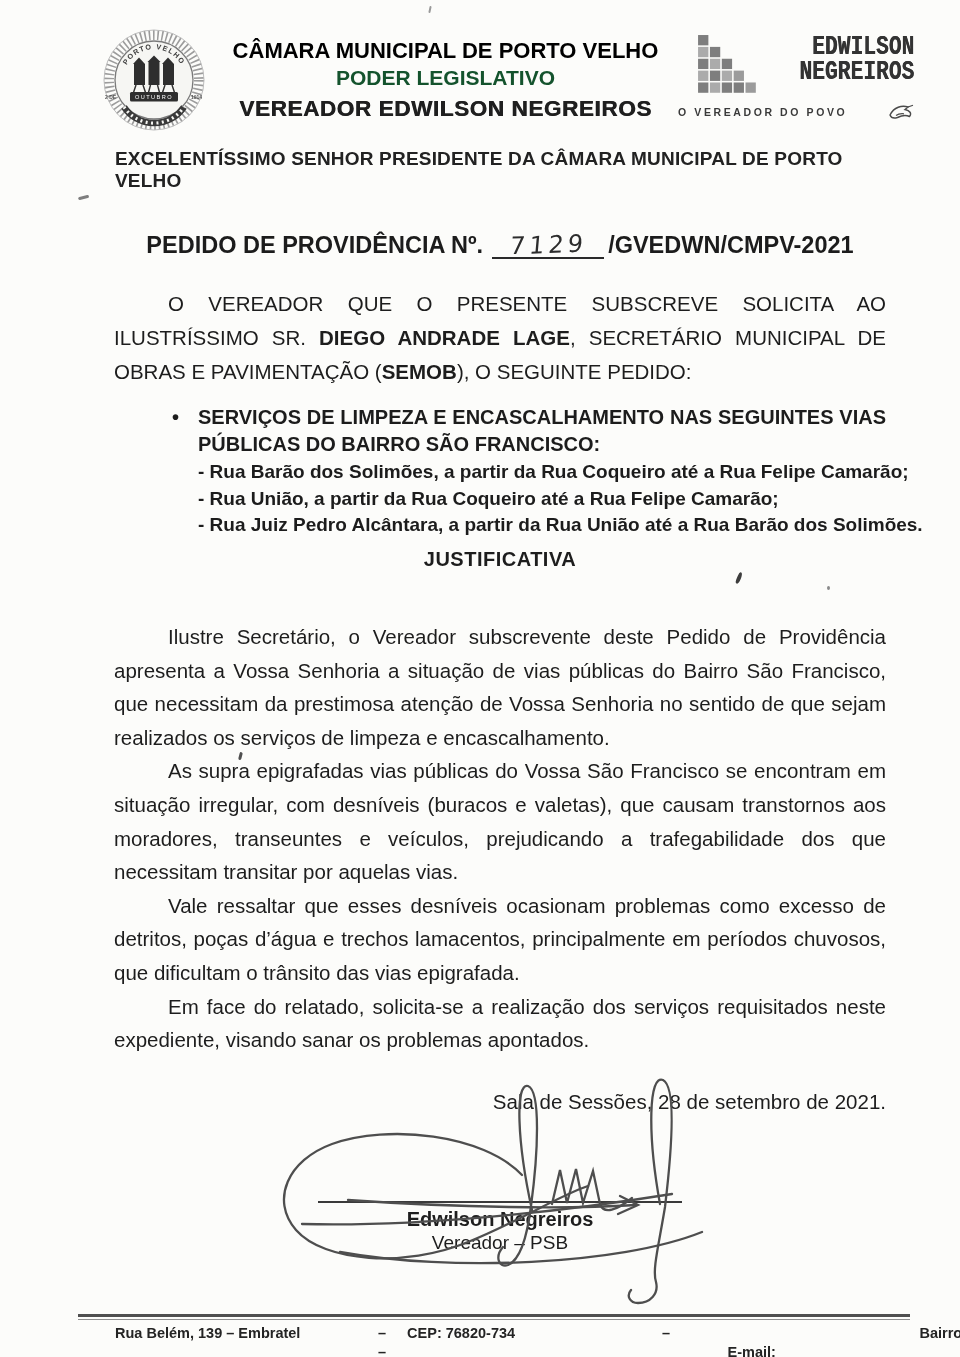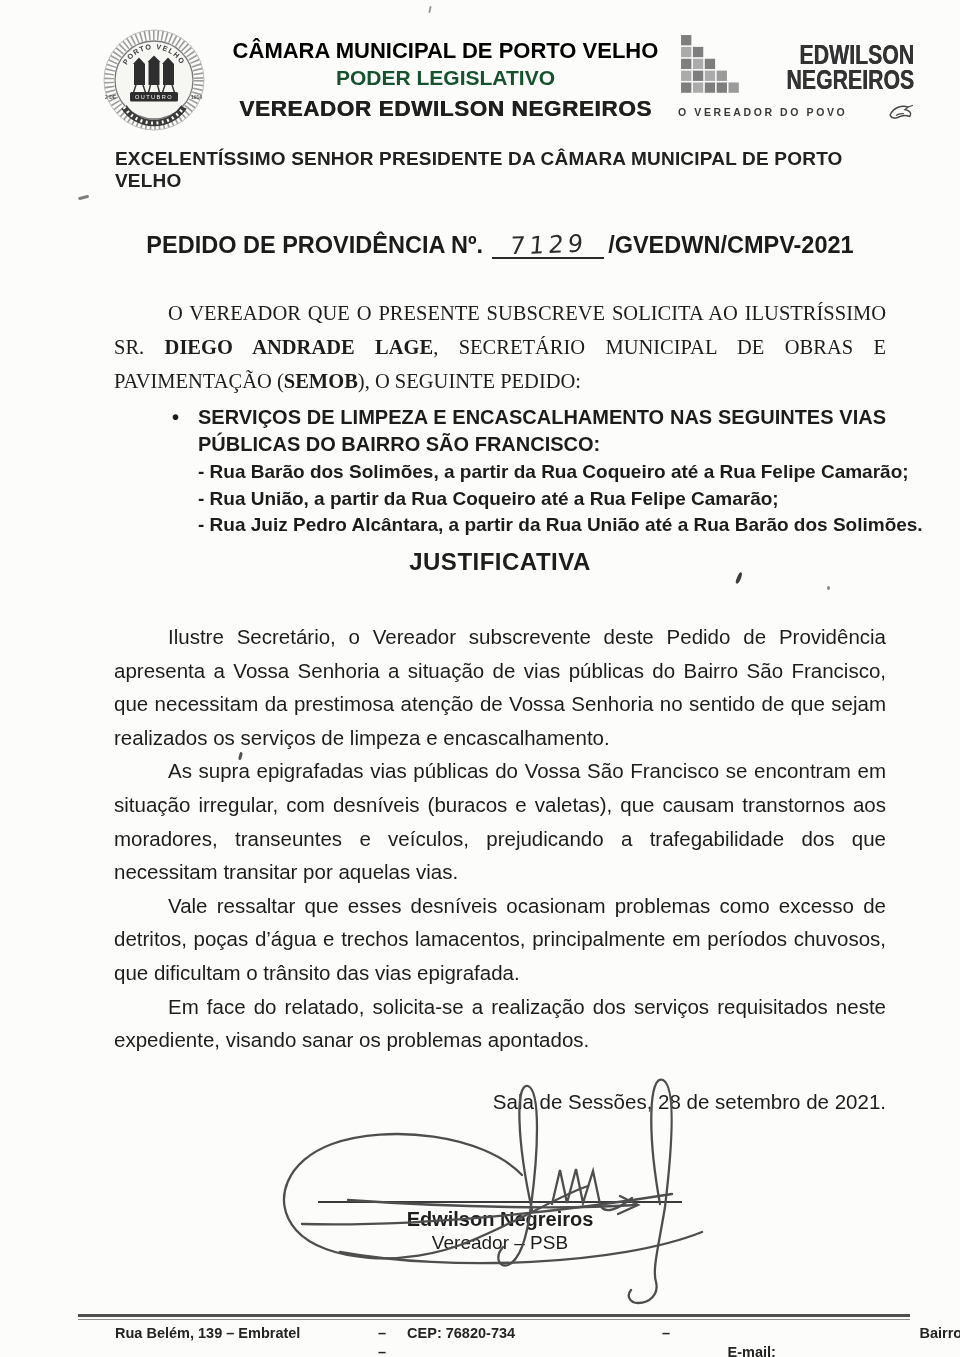--- a/index.html
+++ b/index.html
@@ -10,40 +10,40 @@
     color:#1d1d1d;overflow:hidden;
   }
   
   .header{position:absolute;top:28px;left:95px;right:46px;display:flex;align-items:flex-start;}
   .seal{width:118px;height:106px;flex:0 0 auto;}
   .org{flex:1;text-align:center;padding-top:10px;line-height:26px;}
   .org-line1{font-size:22px;font-weight:700;color:#000000;}
   .org-line2{font-size:21px;font-weight:700;color:#14532d;margin-top:1px;}
   .org-line3{font-size:22.5px;font-weight:700;letter-spacing:.6px;margin-top:5px;color:#1f1f1f;text-shadow:.6px 0 0 currentColor;}
   .logo{width:236px;flex:0 0 auto;padding-top:6px;}
-  .logo-top{display:flex;align-items:center;justify-content:flex-end;gap:2px;}
+  .logo-top{display:flex;align-items:flex-start;justify-content:flex-end;gap:2px;font-family:Liberation Mono, monospace;}
   .blocks{width:64px;height:66px;flex:0 0 auto;}
   .logo-names{text-align:right;line-height:25px;}
   .logo-name{font-size:28px;font-weight:700;color:#333;transform:scaleX(.76);transform-origin:100% 50%;text-shadow:.5px 0 0 currentColor;white-space:nowrap;}
   .logo-tagline{display:flex;align-items:center;justify-content:space-between;margin-top:3px;font-size:10.5px;font-weight:700;letter-spacing:2.6px;color:#3a3a3a;white-space:nowrap;}
   
   .addressee{position:absolute;top:148px;left:115px;width:772px;font-size:19px;font-weight:700;letter-spacing:.2px;color:#222;}
   .title{position:absolute;top:226px;left:115px;width:770px;text-align:center;font-size:23.5px;font-weight:700;white-space:nowrap;color:#1c1c1c;}
   .num-slot{display:inline-block;min-width:112px;border-bottom:2.5px solid #2a2a2a;margin:0 4px 0 9px;text-align:center;height:31px;vertical-align:bottom;}
   .hand{display:inline-block;font-family:"DejaVu Sans",sans-serif;font-weight:400;font-size:24px;letter-spacing:4px;transform:rotate(-2deg) skewX(-7deg);position:relative;top:5px;color:#2d2d2d;}
   
-  .intro{position:absolute;top:296px;left:114px;width:772px;font-size:20.5px;line-height:34px;text-align:justify;font-family:Liberation Serif, serif;}
+  .intro{position:absolute;top:287px;left:114px;width:772px;font-size:20.5px;line-height:34px;text-align:justify;}
   .intro p,.paras p{margin:0;text-indent:54px;}
   .bullets{position:absolute;top:404px;left:172px;width:714px;font-weight:700;color:#1c1c1c;}
   .bullet-head{display:flex;}
   .bullet-mark{flex:0 0 26px;font-size:20px;line-height:27px;}
   .bullet-head-text{flex:1;font-size:20px;line-height:27px;text-align:justify;}
   .streets{margin-left:26px;margin-top:1px;}
   .street{font-size:19px;line-height:26.5px;white-space:nowrap;}
-  .just-head{position:absolute;top:548px;left:115px;width:770px;text-align:center;font-size:24px;font-weight:700;letter-spacing:.5px;}
+  .just-head{position:absolute;top:548px;left:115px;width:770px;text-align:center;font-size:20px;font-weight:700;letter-spacing:.5px;}
   .paras{position:absolute;top:620px;left:114px;width:772px;font-size:20.5px;line-height:33.6px;text-align:justify;}
   .dateline{position:absolute;top:1090px;left:114px;width:772px;text-align:right;font-size:20.5px;}
   
   .sigblock{position:absolute;top:1201px;left:318px;width:364px;text-align:center;}
   .sigrule{border-top:2px solid #3a3a3a;height:0;}
   .signame{font-size:20px;font-weight:700;margin-top:5px;color:#1e1e1e;}
   .sigrole{font-size:19px;margin-top:1px;}
   .sig-svg{position:absolute;left:240px;top:1072px;width:500px;height:235px;pointer-events:none;}
   
   .footer{position:absolute;top:1314px;left:78px;width:832px;}

